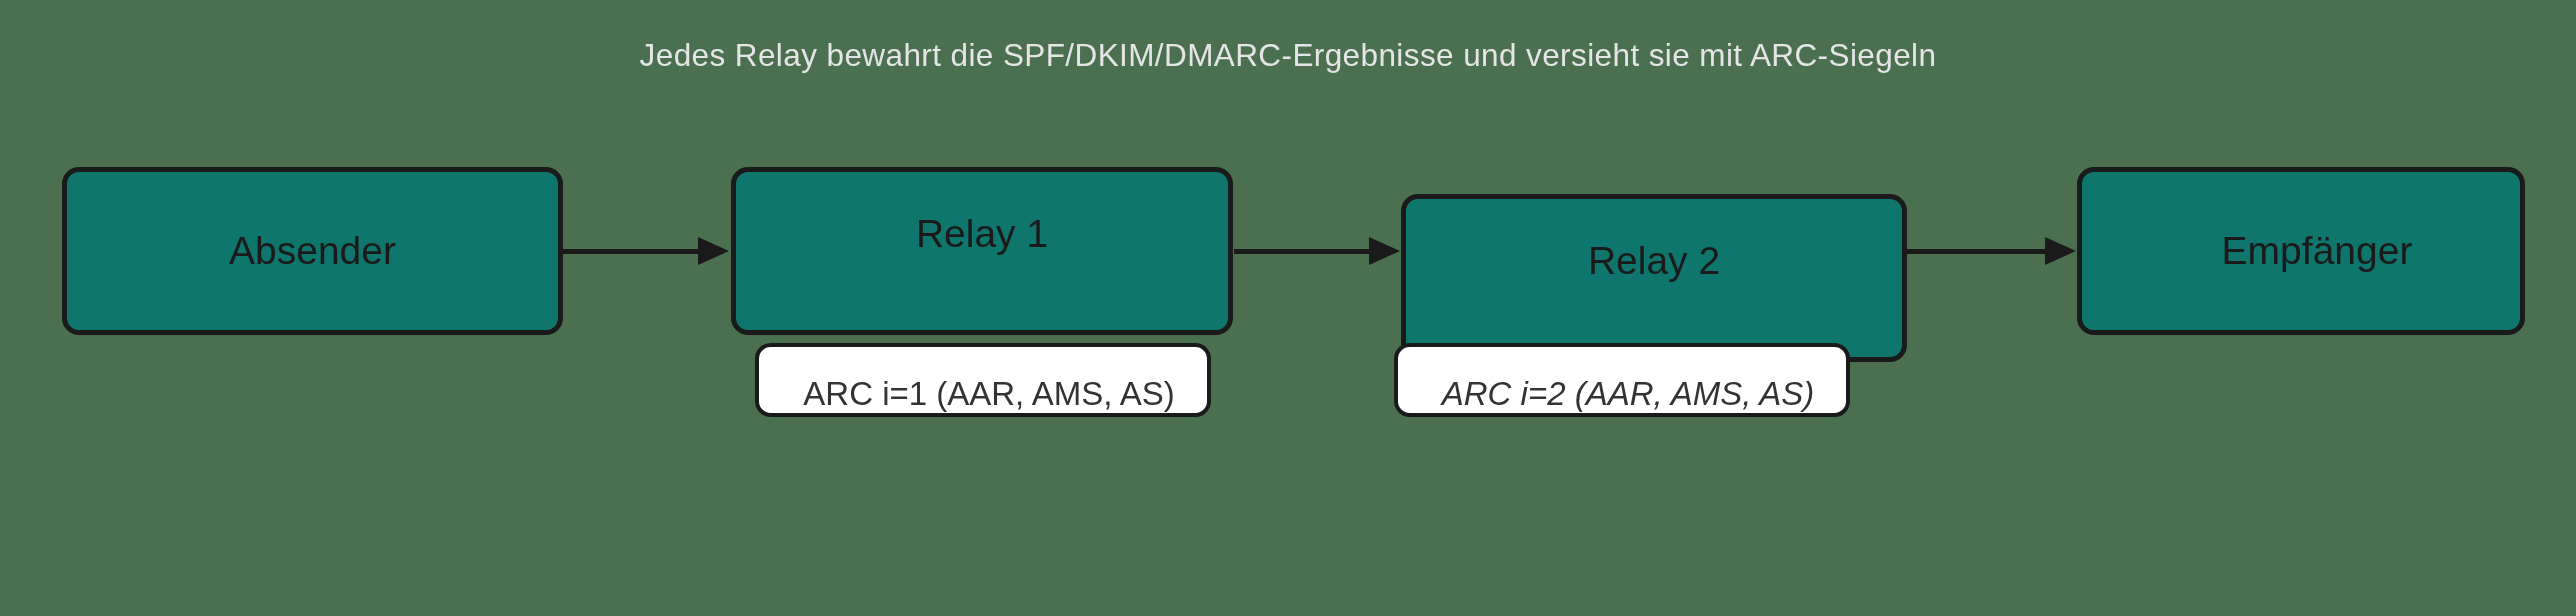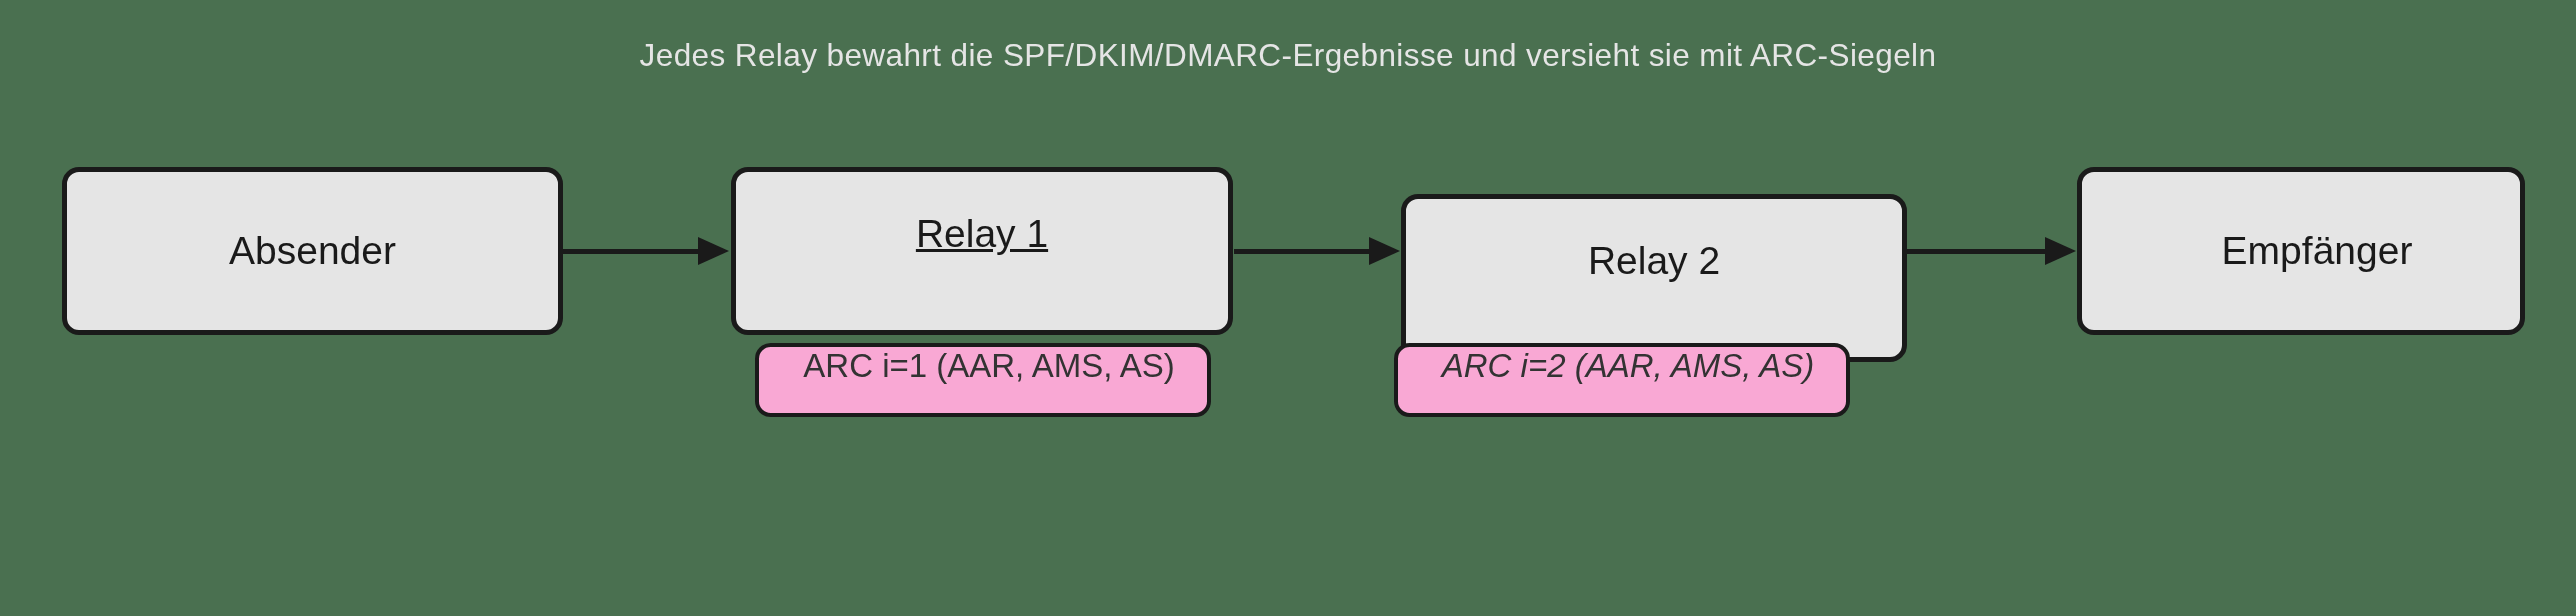--- a/index.html
+++ b/index.html
@@ -25,51 +25,51 @@
     width: 100%;
     text-align: center;
     font-size: 31.5px;
     color: #e5e5e5;
     letter-spacing: 0.4px;
   }
   .node {
     position: absolute;
     top: 167px;
     height: 168px;
-    background: #e5e5e5;
+    background: #0f766e;
     border: 5px solid #1a1a1a;
     border-radius: 17px;
     box-sizing: border-box;
     display: flex;
     justify-content: center;
     align-items: center;
     font-size: 39px;
     color: #1a1a1a;
   }
   .node.relay {
     align-items: flex-start;
     padding-top: 40px;
   }
   .node-absender   { left: 62px;   width: 501px; }
-  .node-relay1     { left: 731px; width: 502px; text-decoration: underline; }
+  .node-relay1     { left: 731px; width: 502px; }
   .node-relay2     { left: 1401px; width: 506px; margin-top: 27px; }
   .node-empfaenger { left: 2077px; width: 448px; padding-left: 32px; }
 
   .arc-label {
     position: absolute;
     top: 343px;
     height: 74px;
     width: 456px;
-    background: #f9a8d4;
+    background: #ffffff;
     border: 4.3px solid #1a1a1a;
     border-radius: 15.7px;
     box-sizing: border-box;
     display: flex;
     justify-content: center;
-    align-items: flex-start;
+    align-items: flex-end;
     font-size: 33px;
     color: #333333;
     padding-left: 12px;
   }
   .arc-label-1 { left: 755px; }
   .arc-label-2 { left: 1394px; font-style: italic; }
 
   .arrow {
     position: absolute;
     top: 249px;

